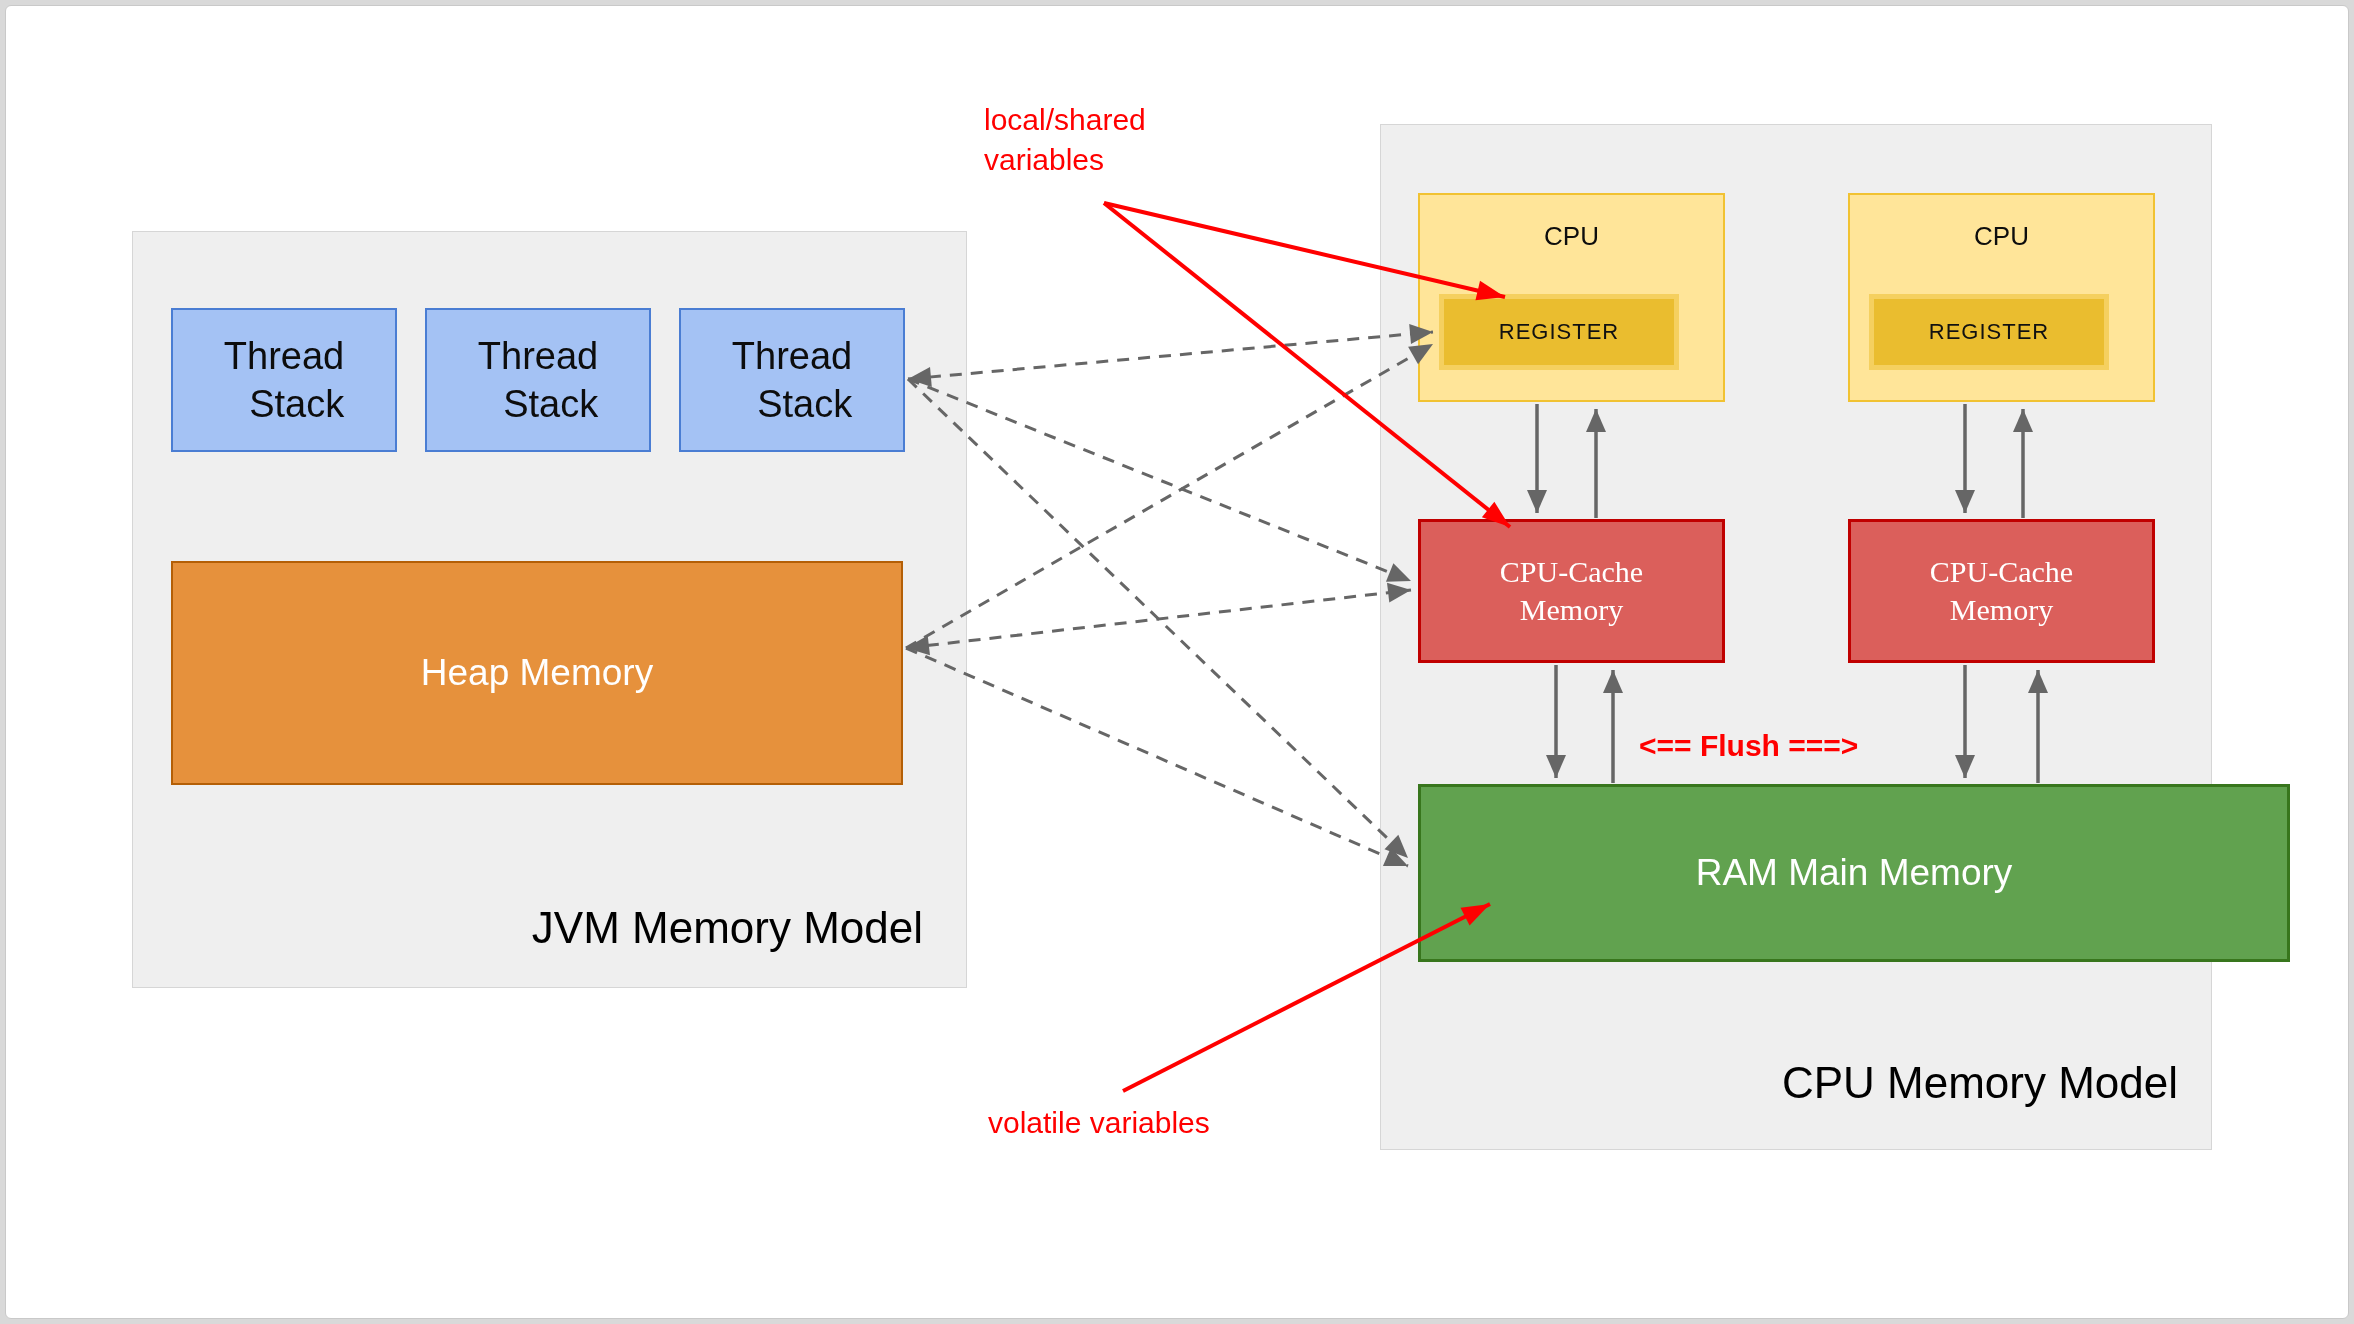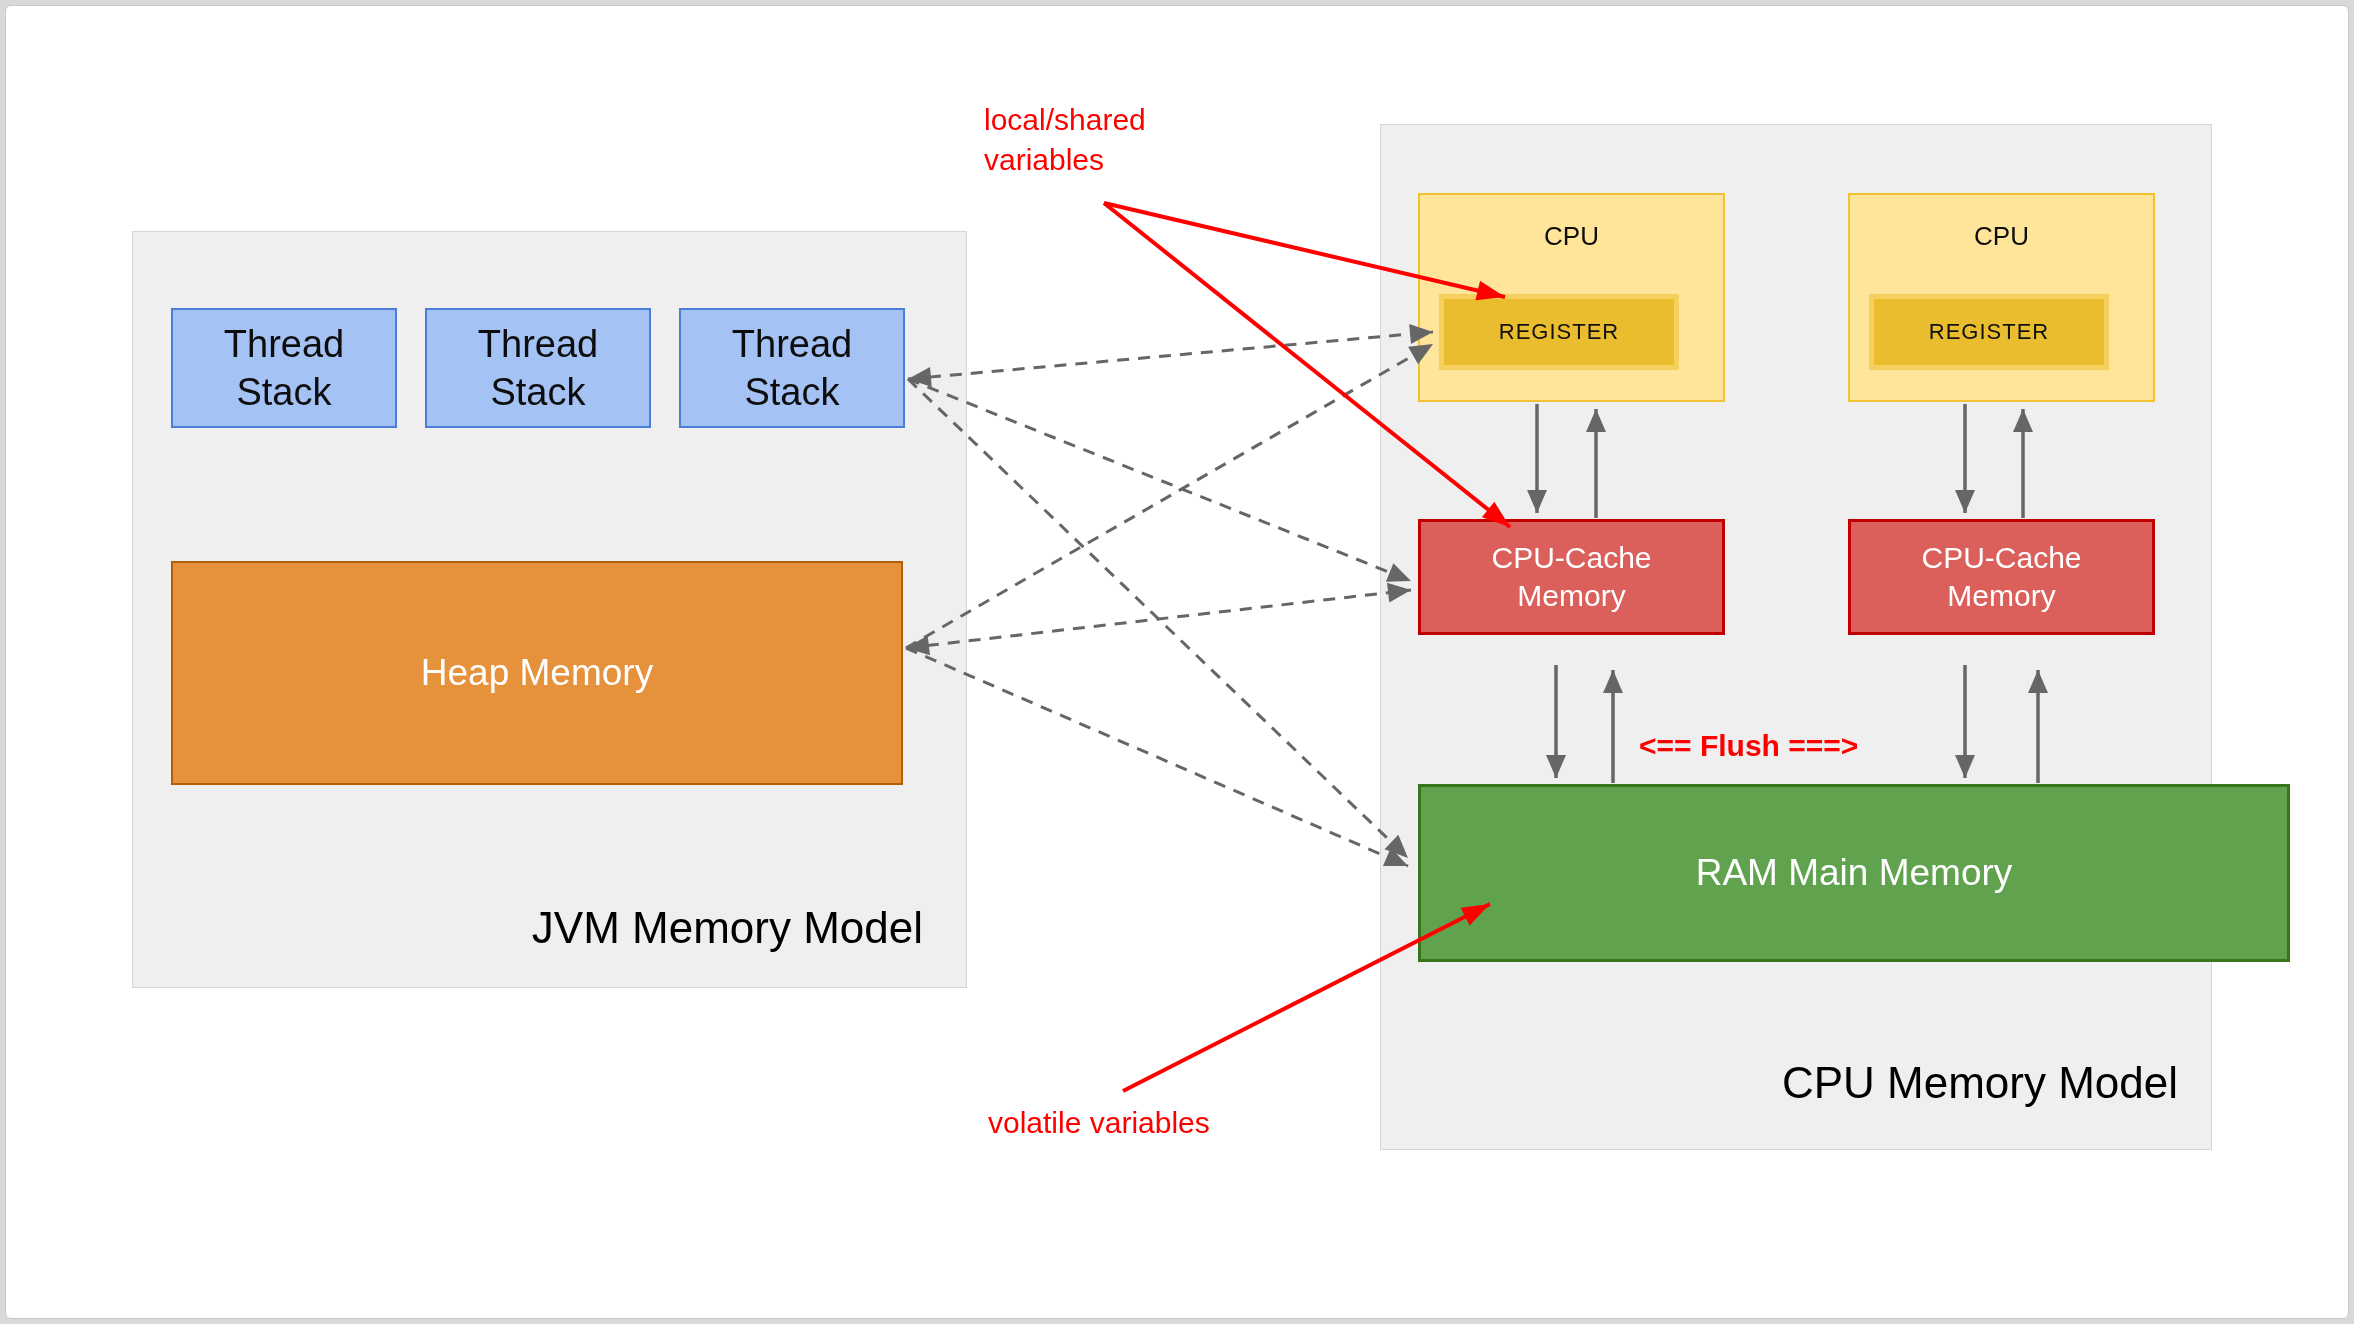--- a/index.html
+++ b/index.html
@@ -18,24 +18,24 @@
     border:1px solid #d6d6d6;
   }
   #jvm-panel{left:132px;top:231px;width:833px;height:755px;}
   #cpu-panel{left:1380px;top:124px;width:830px;height:1024px;}
 
   .box{
     position:absolute;display:flex;align-items:center;justify-content:center;
     text-align:center;white-space:pre-line;box-sizing:border-box;
   }
   .ts{
-    width:226px;height:120px;top:308px;
+    width:226px;height:144px;top:308px;
     background:var(--thread-stack-fill,#a4c2f4);
     border:2px solid var(--thread-stack-border,#4a7dd3);
-    font-size:38px;line-height:48px;color:#0d0d0d;
+    font-size:38px;line-height:48px;color:#0d0d0d;text-align:right;
   }
   #ts1{left:171px;} #ts2{left:425px;} #ts3{left:679px;}
   #heap{
     left:171px;top:561px;width:732px;height:224px;
     background:var(--heap-fill,#e6913c);
     border:2px solid var(--heap-border,#b45f06);
     font-size:37px;color:#ffffff;
   }
   .cpu-box{
     position:absolute;top:193px;width:307px;height:209px;box-sizing:border-box;
@@ -46,24 +46,24 @@
   #cpu1{left:1418px;} #cpu2{left:1848px;}
   .cpu-label{margin-top:26px;font-size:26px;color:#0d0d0d;}
   .register{
     position:absolute;left:19px;top:92px;width:240px;height:76px;box-sizing:border-box;
     background:var(--register-fill,#eabd2f);
     border:5px solid var(--register-border,#f5d05f);
     display:flex;align-items:center;justify-content:center;
     font-size:22px;letter-spacing:1px;color:#111111;margin-top:7px;
   }
   .cache{
-    top:519px;width:307px;height:116px;
+    top:519px;width:307px;height:144px;
     background:var(--cache-fill,#db5f5b);
     border:3px solid var(--cache-border,#c00000);
-    font-size:30px;line-height:38px;color:#ffffff;
+    font-size:30px;line-height:38px;color:#ffffff;font-family:Liberation Serif, serif;
   }
   #cache1{left:1418px;} #cache2{left:1848px;}
   #ram{
     left:1418px;top:784px;width:872px;height:178px;
     background:var(--ram-fill,#61a24f);
     border:3px solid var(--ram-border,#38761d);
     font-size:37px;color:#ffffff;
   }
   .panel-title{
     position:absolute;font-size:44px;color:#000000;text-align:right;

